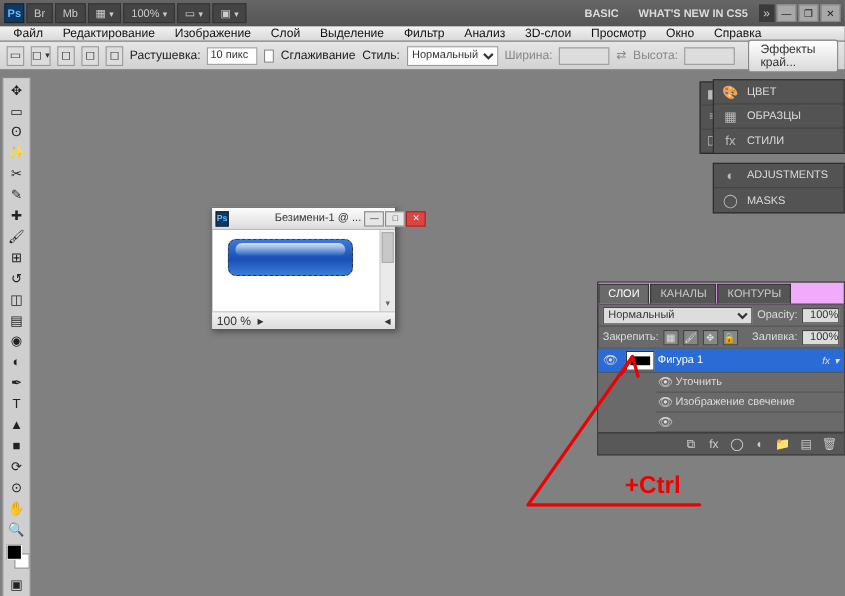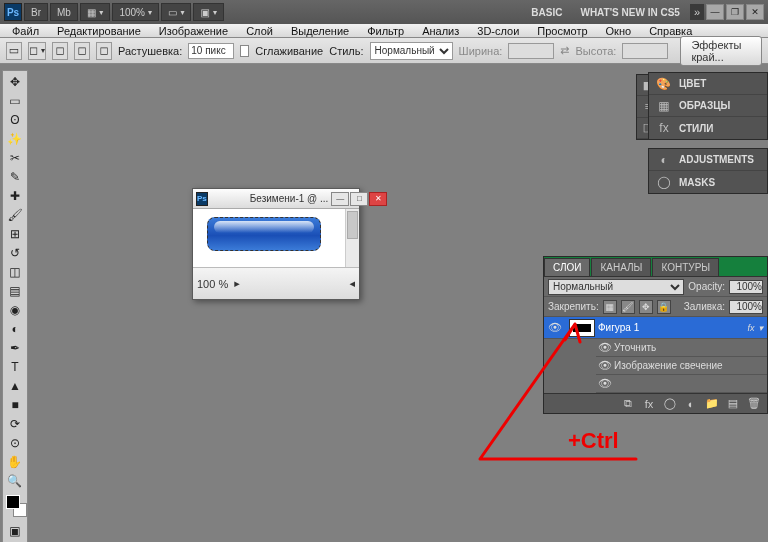--- a/index.html
+++ b/index.html
@@ -24,40 +24,40 @@
 .opts .btn{padding:2px 10px;border:1px solid #888;background:linear-gradient(#fff,#d9d9d9);border-radius:3px;font-size:11px;}
 .toolbox{position:absolute;top:70px;left:2px;width:26px;background:#cfcfcf;border:1px solid #888;padding:2px 1px;display:flex;flex-direction:column;gap:1px;}
 .tool{width:22px;height:18px;display:flex;align-items:center;justify-content:center;font-size:12px;cursor:pointer;color:#222;}
 .swatches{margin-top:4px;height:26px;position:relative;}
 .swatches .fg{position:absolute;top:0;left:2px;width:14px;height:14px;background:#000;border:1px solid #fff;}
 .swatches .bg{position:absolute;top:8px;left:9px;width:14px;height:14px;background:#fff;border:1px solid #888;}
 .dock{position:absolute;top:72px;right:0;width:120px;}
 .tray{background:#535353;border:1px solid #2a2a2a;margin-bottom:8px;}
 .tray-row{display:flex;align-items:center;height:22px;gap:6px;padding:0 6px;border-bottom:1px solid #444;cursor:pointer;}
 .tray-row:last-child{border-bottom:none;}
-.tray-row span{color:#ddd;font-size:10px;font-weight:bold;}
+.tray-row span{color:#ddd;font-size:10px;}
 .tray-ico{width:18px;height:16px;display:flex;align-items:center;justify-content:center;color:#bbb;font-size:12px;}
 .corner-tab{position:absolute;top:74px;right:108px;width:24px;height:66px;background:#535353;border:1px solid #2a2a2a;display:flex;flex-direction:column;}
 .corner-tab div{flex:1;display:flex;align-items:center;justify-content:center;color:#bbb;font-size:11px;border-bottom:1px solid #444;}
 .docwin{position:absolute;top:188px;left:192px;width:168px;height:112px;background:#fff;border:1px solid #5a5a5a;box-shadow:2px 2px 6px rgba(0,0,0,.4);}
 .docwin .titlebar{height:20px;background:linear-gradient(#fdfdfd,#dcdcdc);border-bottom:1px solid #aaa;display:flex;align-items:center;padding:0 3px;gap:3px;}
 .docwin .titlebar .t{font-size:10px;color:#333;flex:0 0 auto;margin-left:39px;}
 .docwin .titlebar .wbs{margin-left:auto;display:flex;gap:1px;}
 .wbs div{width:18px;height:14px;border:1px solid #888;font-size:8px;display:flex;align-items:center;justify-content:center;}
 .wbs .cl{background:#d44;color:#fff;border-color:#a22;}
 .wbs .mn{background:#e6e6e6;}
 .docwin .canvas{position:absolute;top:20px;left:2px;right:14px;bottom:16px;background:#fff;}
 .docwin .scrollbar-v{position:absolute;top:20px;right:0;width:14px;bottom:16px;background:#eaeaea;border-left:1px solid #ccc;}
 .docwin .scrollbar-v .thumb{position:absolute;top:2px;left:1px;right:1px;height:28px;background:#c8c8c8;border:1px solid #aaa;}
 .docwin .scrollbar-v .ar{position:absolute;left:0;right:0;height:12px;text-align:center;font-size:8px;color:#666;}
-.docwin .status{position:absolute;bottom:0;left:0;right:0;height:32px;background:linear-gradient(#f4f4f4,#dcdcdc);border-top:1px solid #bbb;display:flex;align-items:center;padding:0 4px;font-size:10px;gap:6px;}
+.docwin .status{position:absolute;bottom:0;left:0;right:0;height:16px;background:linear-gradient(#f4f4f4,#dcdcdc);border-top:1px solid #bbb;display:flex;align-items:center;padding:0 4px;font-size:10px;gap:6px;}
 .blue-btn{position:absolute;top:8px;left:12px;width:114px;height:34px;border-radius:8px;background:linear-gradient(#3b7bd8,#1a4fb6 55%,#3b7bd8);border:1px dashed #333;}
 .blue-btn::before{content:"";position:absolute;top:3px;left:6px;right:6px;height:12px;border-radius:6px;background:linear-gradient(rgba(255,255,255,.8),rgba(255,255,255,0));}
 .layers{position:absolute;top:256px;right:0;width:225px;background:#6a6a6a;border:1px solid #2a2a2a;}
-.layers .tabs{height:20px;background:#15803d;display:flex;align-items:flex-end;border-bottom:1px solid #333;}
+.layers .tabs{height:20px;background:#f0abfc;display:flex;align-items:flex-end;border-bottom:1px solid #333;}
 .layers .tab{padding:3px 8px;font-size:10px;color:#ccc;background:#555;border:1px solid #333;border-bottom:none;margin-right:1px;}
 .layers .tab.active{background:#6a6a6a;color:#fff;}
 .layers .row{display:flex;align-items:center;height:20px;padding:0 4px;gap:4px;border-bottom:1px solid #555;}
 .layers .row label{color:#ddd;font-size:10px;}
 .layers select{flex:1;height:16px;font-size:10px;background:#ddd;border:1px solid #444;}
 .layers input[type=text]{width:34px;height:14px;font-size:10px;background:#ddd;border:1px solid #444;text-align:right;}
 .layers .mini-ico{width:14px;height:14px;border:1px solid #444;background:#888;display:flex;align-items:center;justify-content:center;font-size:9px;color:#ddd;}
 .layer-list{background:#6a6a6a;}
 .layer-item{display:flex;align-items:center;height:22px;border-bottom:1px solid #555;}
 .layer-item.sel{background:#2a6bd6;}

